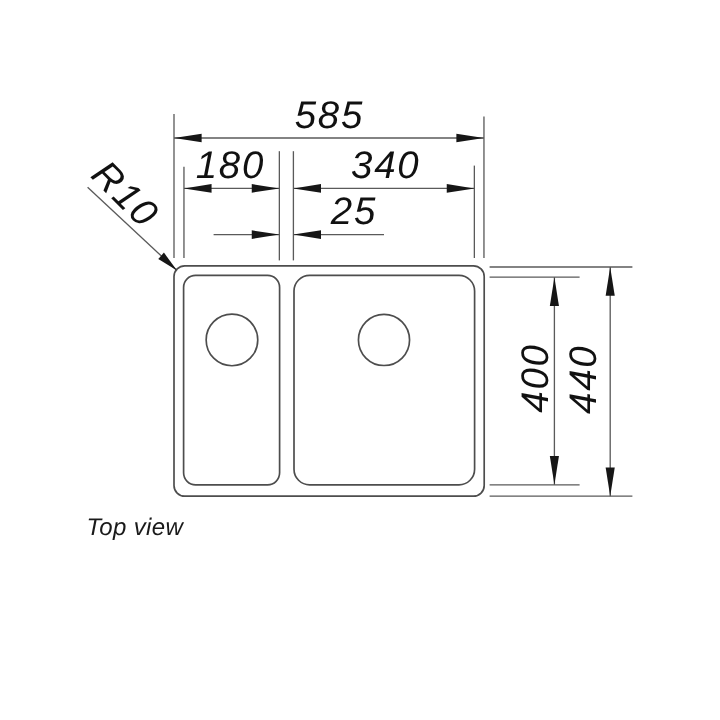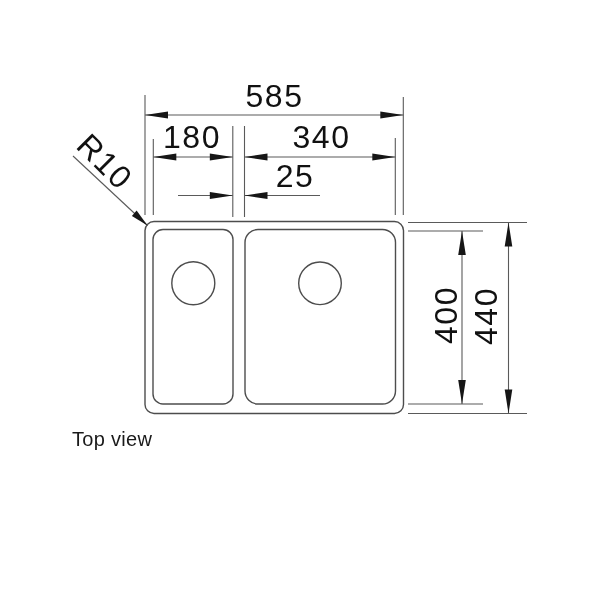--- a/index.html
+++ b/index.html
@@ -6,20 +6,21 @@
     margin: 0;
     padding: 0;
     background: #ffffff;
   }
   .stage {
     position: relative;
     width: 600px;
     height: 600px;
     background: #ffffff;
     overflow: hidden;
+    font-style: italic;
   }
   svg { display: block; }
   .outline {
     fill: none;
     stroke: #4d4d4d;
     stroke-width: 1.4;
   }
   .dimline {
     fill: none;
     stroke: #5a5a5a;

